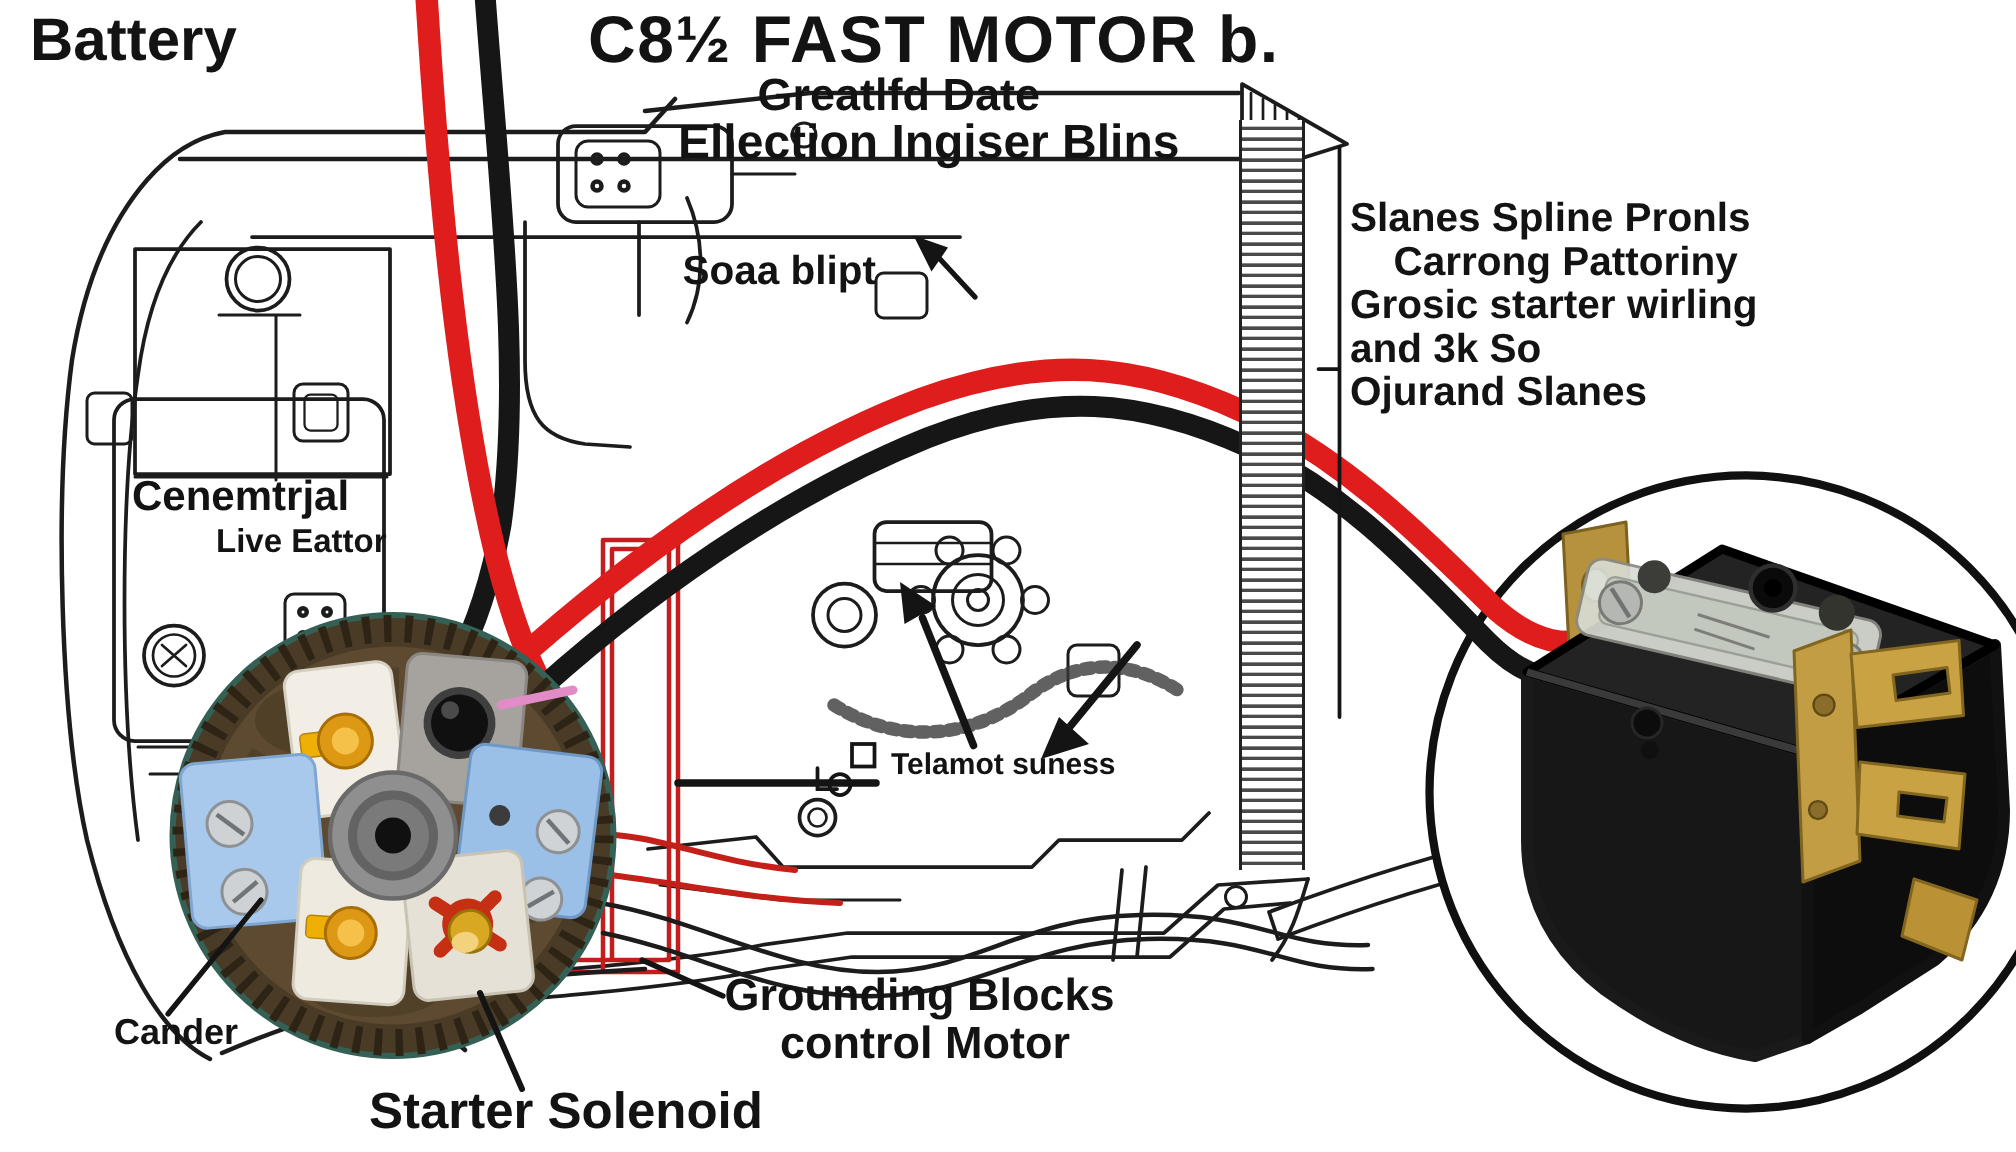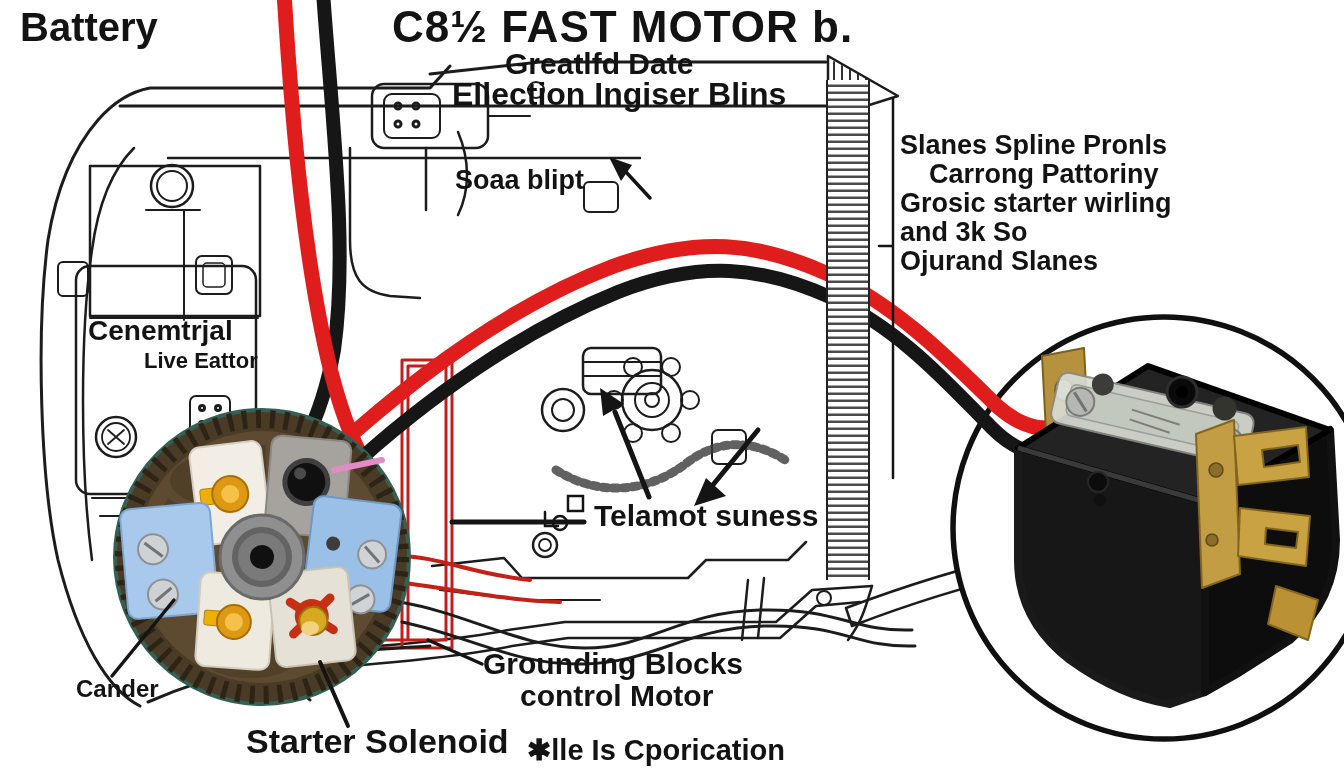--- a/index.html
+++ b/index.html
@@ -226,23 +226,22 @@
 
   <div class="lbl" style="left:900px;top:131px;font-size:27px;">Slanes Spline Pronls</div>
   <div class="lbl" style="left:900px;top:160px;font-size:27px;margin-left:29px;">Carrong Pattoriny</div>
   <div class="lbl" style="left:900px;top:189px;font-size:27px;">Grosic starter wirling</div>
   <div class="lbl" style="left:900px;top:218px;font-size:27px;">and 3k So</div>
   <div class="lbl" style="left:900px;top:247px;font-size:27px;">Ojurand Slanes</div>
 
   <div class="lbl" style="left:88px;top:316px;font-size:28px;text-align:right;">Cenemtrjal</div>
   <div class="lbl" style="left:96px;top:349px;font-size:22px;margin-left:48px;">Live Eattor</div>
 
-  <div class="lbl" style="left:594px;top:500px;font-size:30px;text-align:center;">Telamot suness</div>
+  <div class="lbl" style="left:594px;top:500px;font-size:20px;text-align:center;">Telamot suness</div>
 
   <div class="lbl" style="left:76px;top:676px;font-size:24px;">Cander</div>
   <div class="lbl" style="left:246px;top:724px;font-size:34px;">Starter Solenoid</div>
 
   <div class="lbl" style="left:483px;top:648px;font-size:30px;text-align:center;">Grounding Blocks</div>
   <div class="lbl" style="left:520px;top:680px;font-size:30px;">control Motor</div>
 
-  <div class="lbl" style="left:527px;top:735px;font-size:29px;">✱lle Is Cporication</div>
 
 </div>
 
 </body></html>

